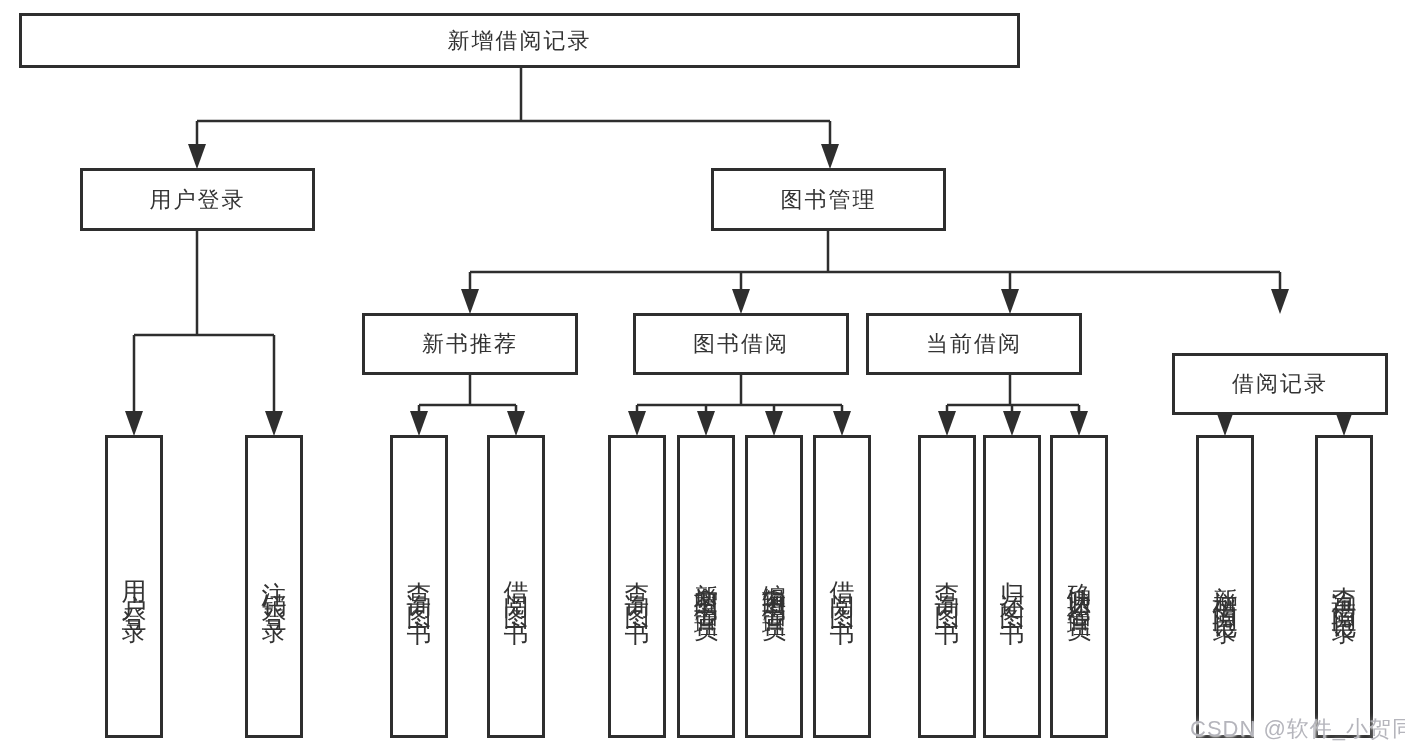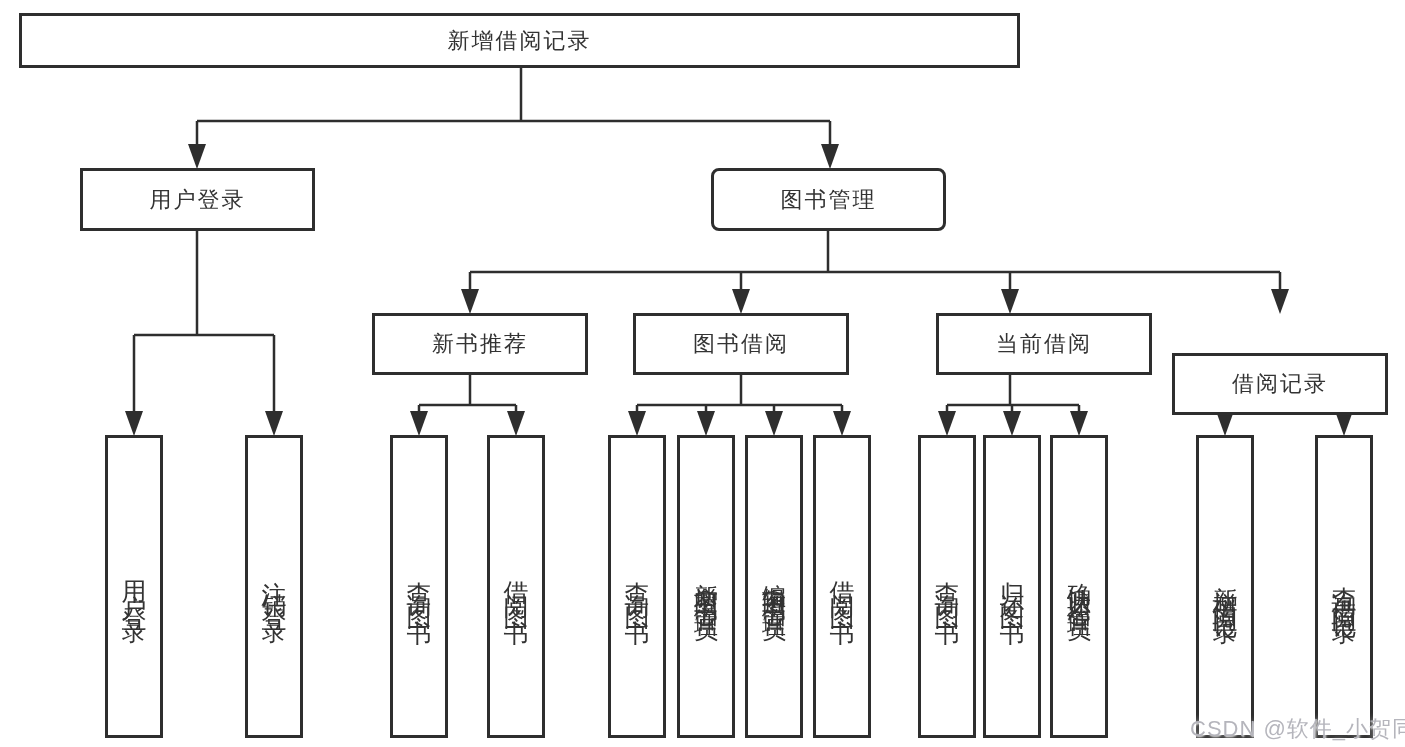--- a/index.html
+++ b/index.html
@@ -19,24 +19,24 @@
     box-sizing:border-box;
     border:3px solid #2e2e2e;
     background:#ffffff;
     display:flex;
     align-items:center;
     justify-content:center;
   }
   .hnode { color:#333333; font-size:22px; letter-spacing:2px; }
   .root  { left:19px; top:13px; width:1001px; height:55px; }
   .l2a   { left:80px;  top:168px; width:235px; height:63px; }
-  .l2b   { left:711px; top:168px; width:235px; height:63px;border-radius:8px; }
+  .l2b   { left:711px; top:168px; width:235px; height:63px; }
   .l3    { top:313px; width:216px; height:62px; }
-  .l3a { left:372px; }  .l3b { left:633px;text-align:right; }
-  .l3c { left:936px; }  .l3d { left:1172px;margin-top:40px; }
+  .l3a { left:362px; }  .l3b { left:633px;text-align:right; }
+  .l3c { left:866px; }  .l3d { left:1172px;margin-top:40px; }
 
   .leaf { top:435px; width:58px; height:303px; }
   .leaf .lbl {
     writing-mode:vertical-rl;
     text-orientation:mixed;
     font-size:25px;
     line-height:1;
     color:#333333;
     letter-spacing:13px;
   }

